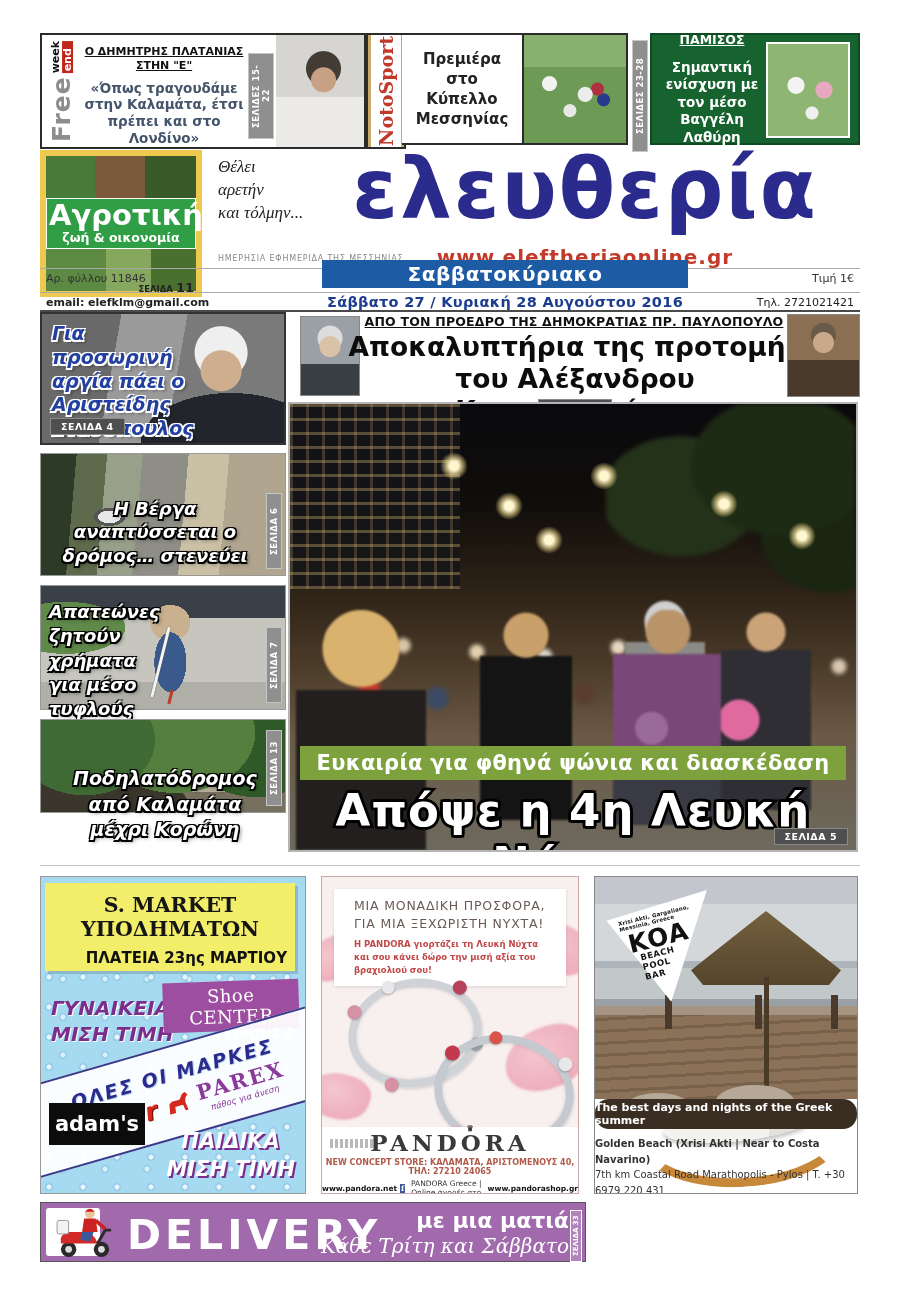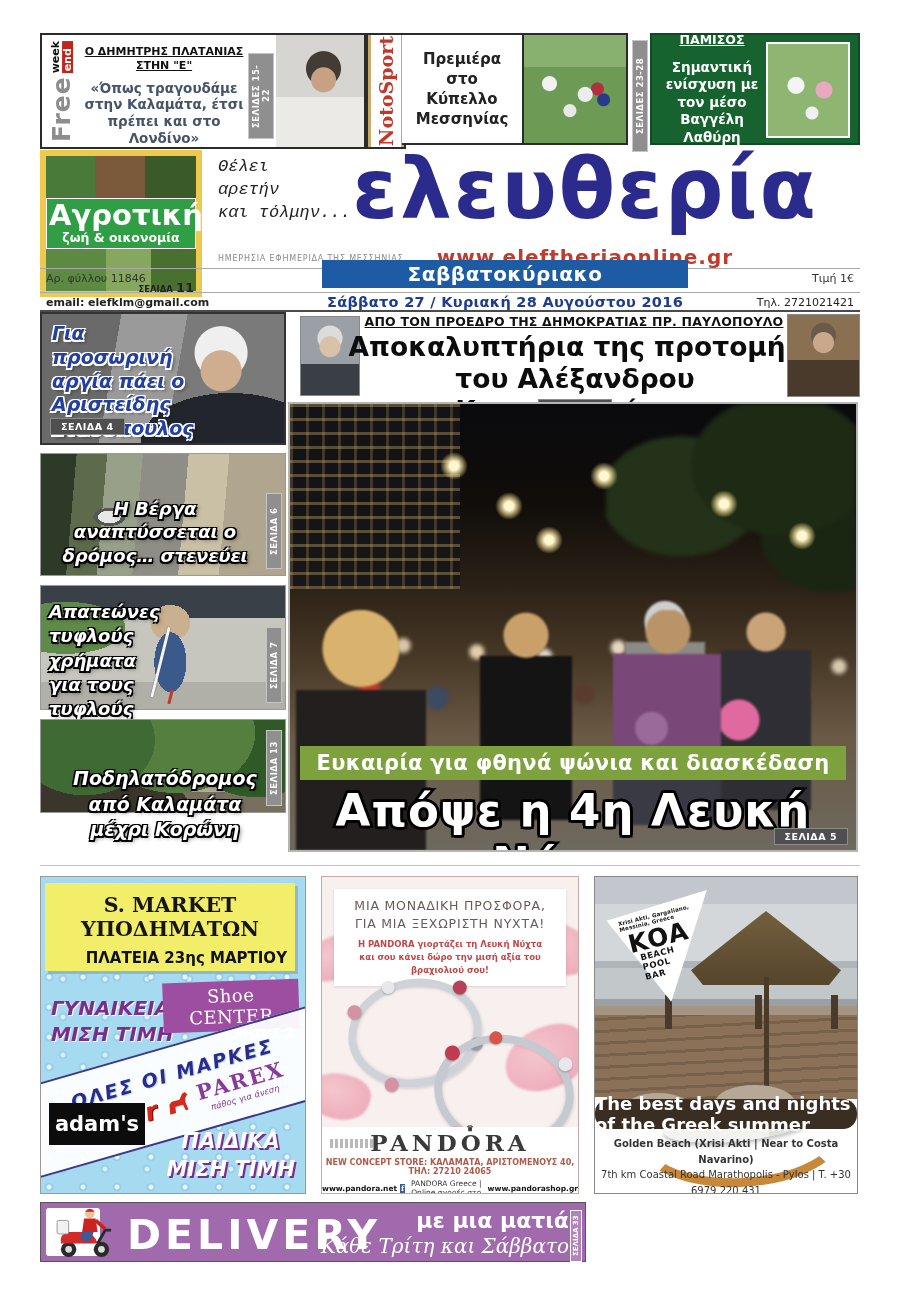--- a/index.html
+++ b/index.html
@@ -65,21 +65,21 @@
   .agro-in{position:relative;width:100%;height:100%;display:flex;flex-direction:column;}
   .agro-ph{flex:1;background:
       linear-gradient(90deg,#4a7a3a 0 33%,#7a5a3a 33% 66%,#3a5a2a 66%);}
   .agro-ph2{flex:1;background:
       linear-gradient(90deg,#5d8a42 0 40%,#86a85e 40% 70%,#49702f 70%);}
   .agro-band{background:#2f9e44;text-align:center;padding:1px 2px 3px;border:1px solid #fff;}
   .agro-title{color:#fff;font-weight:bold;font-size:29px;line-height:1.05;}
   .agro-sub{color:#fff;font-weight:bold;font-size:12.5px;line-height:1.1;}
   .agro-badge{position:absolute;right:2px;bottom:-4px;font-size:8.5px;color:#222;font-weight:bold;}
   .agro-badge b{font-size:13px;}
-  .motto{left:218px;top:156px;font-family:Liberation Mono, monospace;font-style:italic;font-size:17px;
+  .motto{left:218px;top:156px;font-family:Liberation Serif, serif;font-style:italic;font-size:17px;
          color:#222;line-height:1.35;}
   .brand-logo{left:310px;top:146px;width:550px;text-align:center;font-size:82px;font-weight:bold;
         color:var(--navy,#2b2b8e);letter-spacing:2px;line-height:1.05;transform:scaleY(1.02);}
   .tagline{left:218px;top:254px;font-size:8px;color:#8a8a8a;letter-spacing:.8px;}
   .website{left:350px;top:245px;width:470px;text-align:center;font-size:20px;font-weight:bold;
            color:var(--red-accent,#c23a2a);letter-spacing:1px;}
   .mh-line1{left:40px;right:40px;top:268px;height:1px;background:#aaa;}
   .mh-line2{left:40px;right:40px;top:292px;height:1px;background:#aaa;}
   .mh-line3{left:40px;right:40px;top:310px;height:2px;background:#4a4a4a;}
   .edition{left:322px;top:260px;width:366px;height:28px;background:var(--blue-bar,#1d5ba5);color:#fff;
@@ -240,21 +240,21 @@
   .sh-adams{position:absolute;left:8px;bottom:48px;width:96px;height:42px;background:#0c0c0c;
             display:flex;align-items:center;justify-content:center;color:#fff;font-size:21px;font-weight:bold;}
   .sh-kids{position:absolute;right:10px;bottom:10px;text-align:center;font-size:21px;font-weight:bold;
            font-style:italic;color:#fff;line-height:1.3;text-shadow:2px 2px 0 #7b2d8b;}
 
   
   .ad-pandora{left:321px;width:258px;border:1px solid #c9a8a8;background:#f8efef;overflow:hidden;}
   .petal{position:absolute;filter:blur(1px);border-radius:62% 38% 55% 45%;
          background:radial-gradient(ellipse at 40% 40%, #f4c6cd, #eba4b4);}
   .pan-offer{position:absolute;left:12px;right:12px;top:12px;background:#fff;padding:8px 20px 9px;
-             box-shadow:0 1px 3px rgba(0,0,0,.12);text-align:center;}
+             box-shadow:0 1px 3px rgba(0,0,0,.12);text-align:left;}
   .pan-o1{font-size:12.5px;color:#6a5a55;letter-spacing:.8px;line-height:1.45;}
   .pan-o2{font-size:8.5px;font-weight:bold;color:#c04848;margin-top:5px;line-height:1.5;}
   .pan-ring{position:absolute;border-radius:50%;}
   .ring1{left:26px;top:102px;width:118px;height:92px;border:8px solid #cfd3d8;transform:rotate(-10deg);
          box-shadow:inset 0 0 4px rgba(0,0,0,.15),1px 2px 3px rgba(0,0,0,.12);}
   .ring2{left:112px;top:158px;width:124px;height:98px;border:8px solid #c5cad0;transform:rotate(8deg);
          box-shadow:inset 0 0 4px rgba(0,0,0,.15),1px 2px 3px rgba(0,0,0,.12);}
   .charm{position:absolute;border-radius:50%;box-shadow:0 1px 2px rgba(0,0,0,.25);}
   .pan-foot{position:absolute;left:0;right:0;bottom:0;height:66px;background:#fff;text-align:center;}
   .pan-logo{font-family:"DejaVu Serif",serif;font-size:23px;font-weight:bold;letter-spacing:4px;
@@ -287,22 +287,22 @@
   .koa-pouf{position:absolute;border-radius:50%;background:#b5a896;}
   .koa-logo{position:absolute;left:8px;top:16px;width:112px;height:112px;transform:rotate(-6deg);}
   .koa-tri{position:absolute;inset:0;background:#fff;clip-path:polygon(6% 20%,98% 2%,56% 98%);
            box-shadow:2px 2px 4px rgba(0,0,0,.3);}
   .koa-arc{position:absolute;left:18px;top:18px;width:86px;font-size:5.5px;font-weight:bold;color:#111;
            transform:rotate(-8deg);letter-spacing:.2px;}
   .koa-name{position:absolute;left:26px;top:30px;font-size:25px;font-weight:bold;color:#111;transform:rotate(-8deg);letter-spacing:1px;}
   .koa-sub{position:absolute;left:38px;top:56px;font-size:8.5px;font-weight:bold;color:#111;
            line-height:1.15;transform:rotate(-8deg);letter-spacing:.5px;}
   .koa-bar{position:absolute;left:0;right:0;top:222px;height:30px;background:var(--brown-bar,#3a2d22);
-           display:flex;align-items:center;justify-content:center;color:#fff;font-size:18px;font-weight:bold;border-radius:14px;}
-  .koa-info{position:absolute;left:0;right:0;top:252px;bottom:0;text-align:center;padding-top:7px;
+           display:flex;align-items:center;justify-content:center;color:#fff;font-size:11px;font-weight:bold;border-radius:14px;}
+  .koa-info{position:absolute;left:0;right:0;top:252px;bottom:0;text-align:left;padding-top:7px;
             font-size:10px;color:#333;line-height:1.55;}
 
   
   .dl{left:40px;top:1202px;width:546px;height:60px;background:var(--purple-banner,#a06aac);
       border:1px solid #555;box-sizing:border-box;cursor:pointer;}
   .dl-box{position:absolute;left:5px;top:5px;width:54px;height:48px;background:#fff;border-radius:3px;}
   .dl-scooter{position:absolute;left:14px;top:2px;}
   .dl-title{position:absolute;left:86px;top:8px;font-size:41px;font-weight:bold;color:#fff;letter-spacing:4px;}
   .dl-right{position:absolute;right:16px;top:5px;text-align:right;color:#ffffff;}
   .dl-sub{font-size:22px;font-weight:bold;}
@@ -396,21 +396,21 @@
     <div class="s1-title st-blue">Για προσωρινή αργία πάει ο Αριστείδης Σταθόπουλος</div>
     <span class="pg-badge s1-badge">ΣΕΛΙΔΑ 4</span>
   </div>
   <div class="abs story s2">
     <div class="s2-title st-white">Η Βέργα αναπτύσσεται ο δρόμος… στενεύει</div>
     <span class="vbadge">ΣΕΛΙΔΑ 6</span>
   </div>
   <div class="abs story s3">
     <div class="s3-cane"></div>
     <div class="s3-cane-tip"></div>
-    <div class="s3-title st-white">Απατεώνες τυφλούς χρήματα για τους τυφλούς</div>
+    <div class="s3-title st-white">Απατεώνες ζητούν χρήματα για μέσο τυφλούς</div>
     <span class="vbadge">ΣΕΛΙΔΑ 7</span>
   </div>
   <div class="abs story s4">
     <div class="s4-title st-white">Ποδηλατόδρομος από Καλαμάτα μέχρι Κορώνη</div>
     <span class="vbadge">ΣΕΛΙΔΑ 13</span>
   </div>
 
   <div class="abs mainph">
     <div class="mp-base"></div>
     <div class="mp-bldg"></div>

